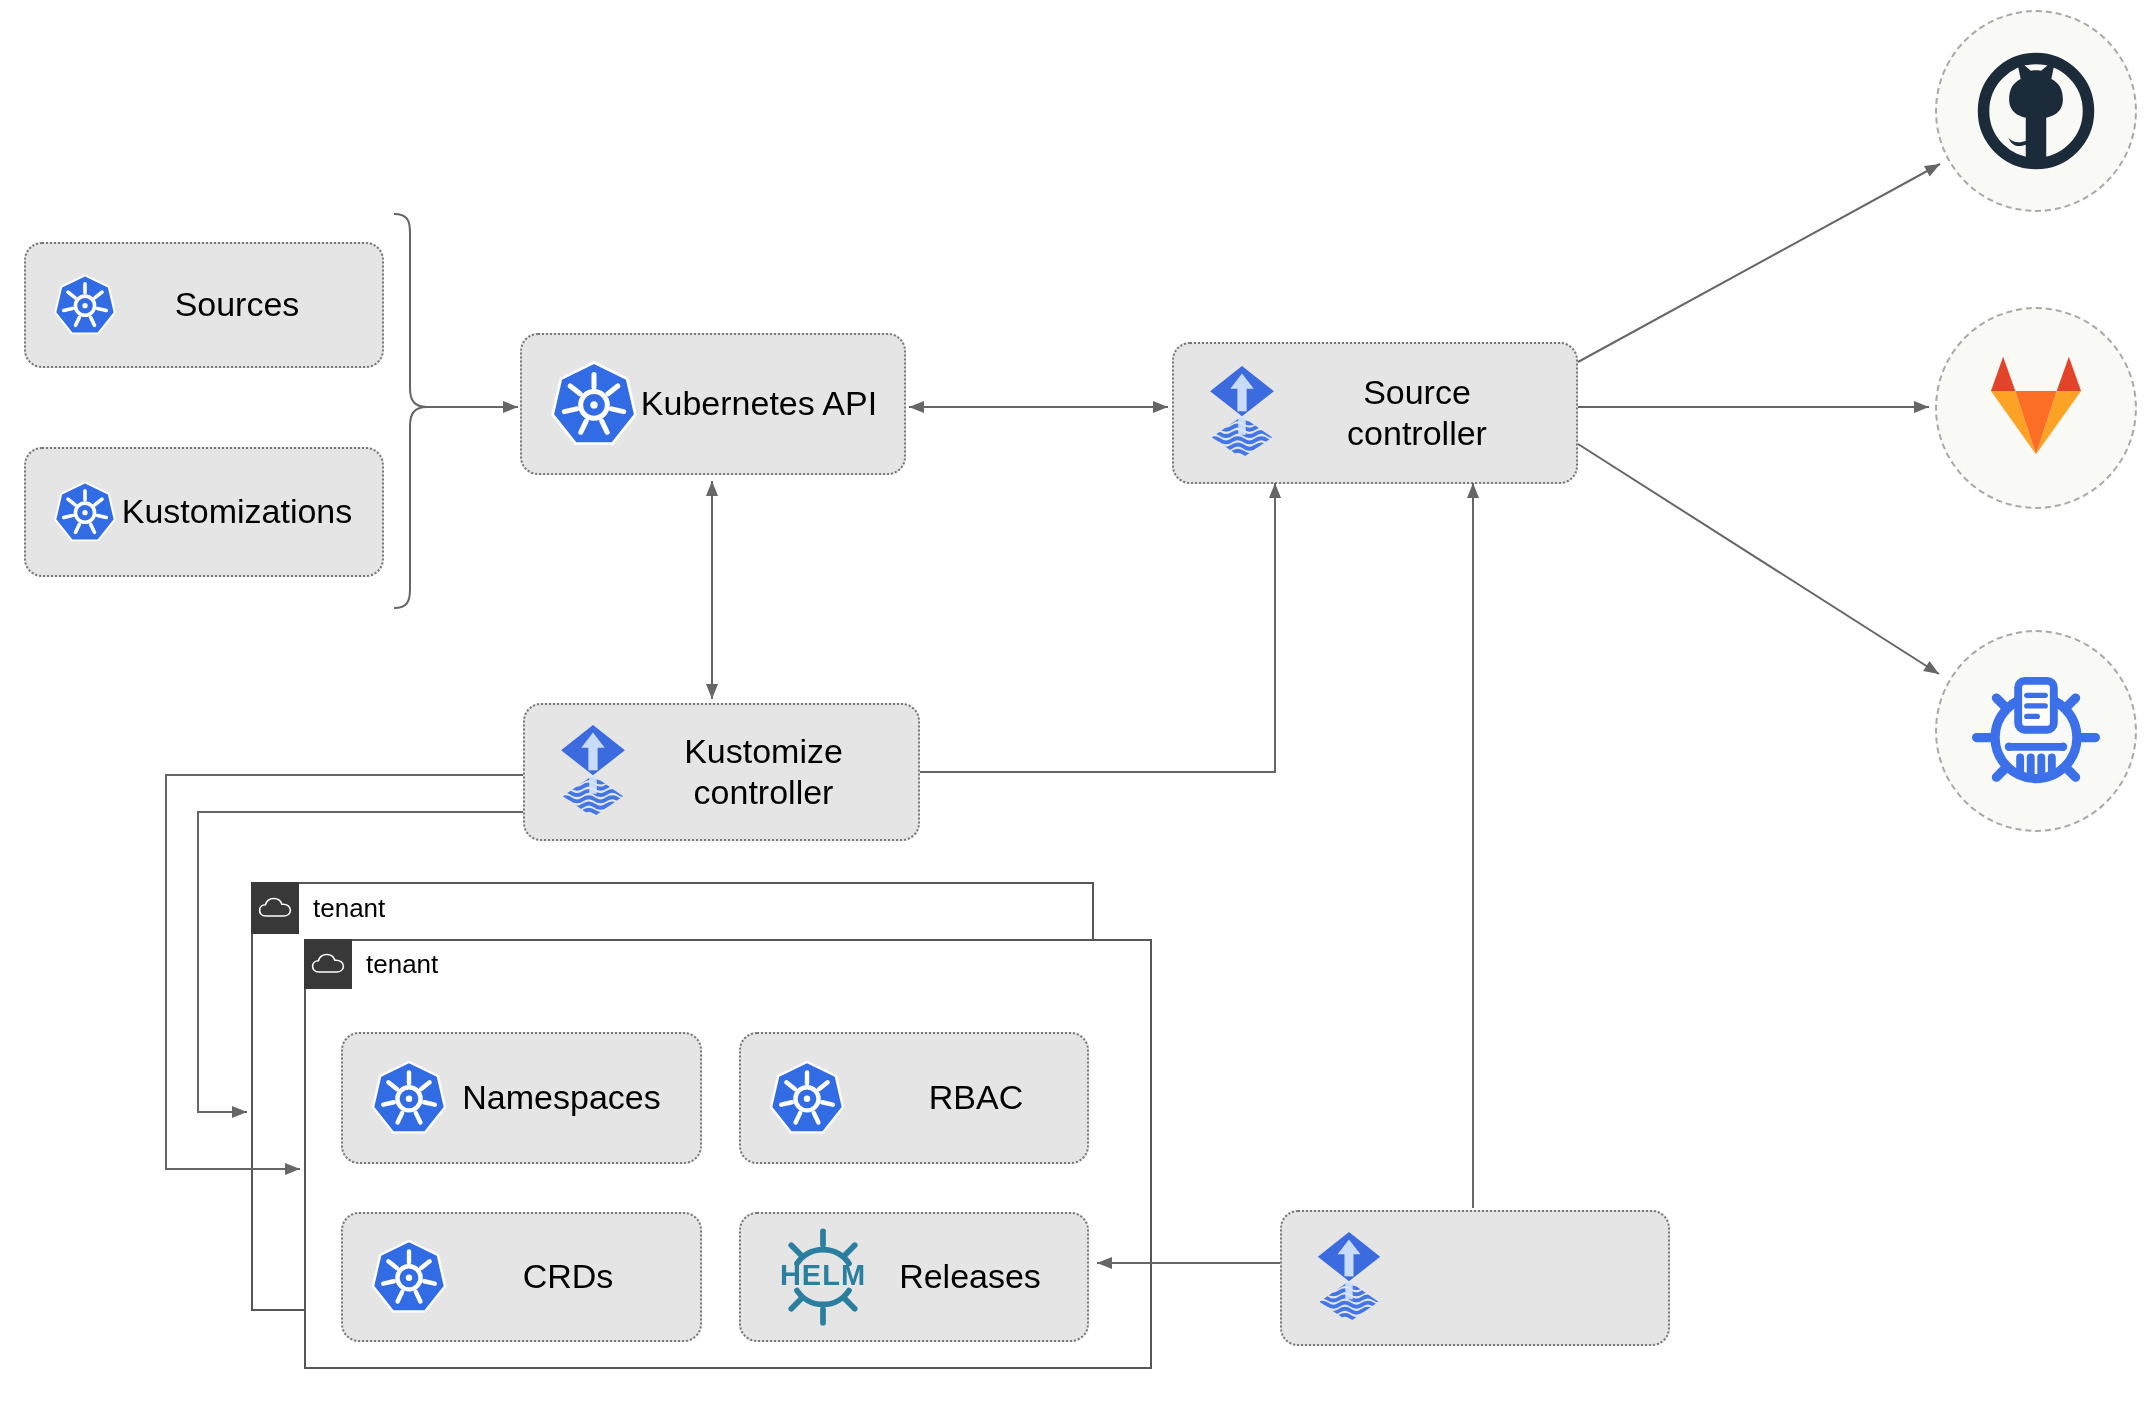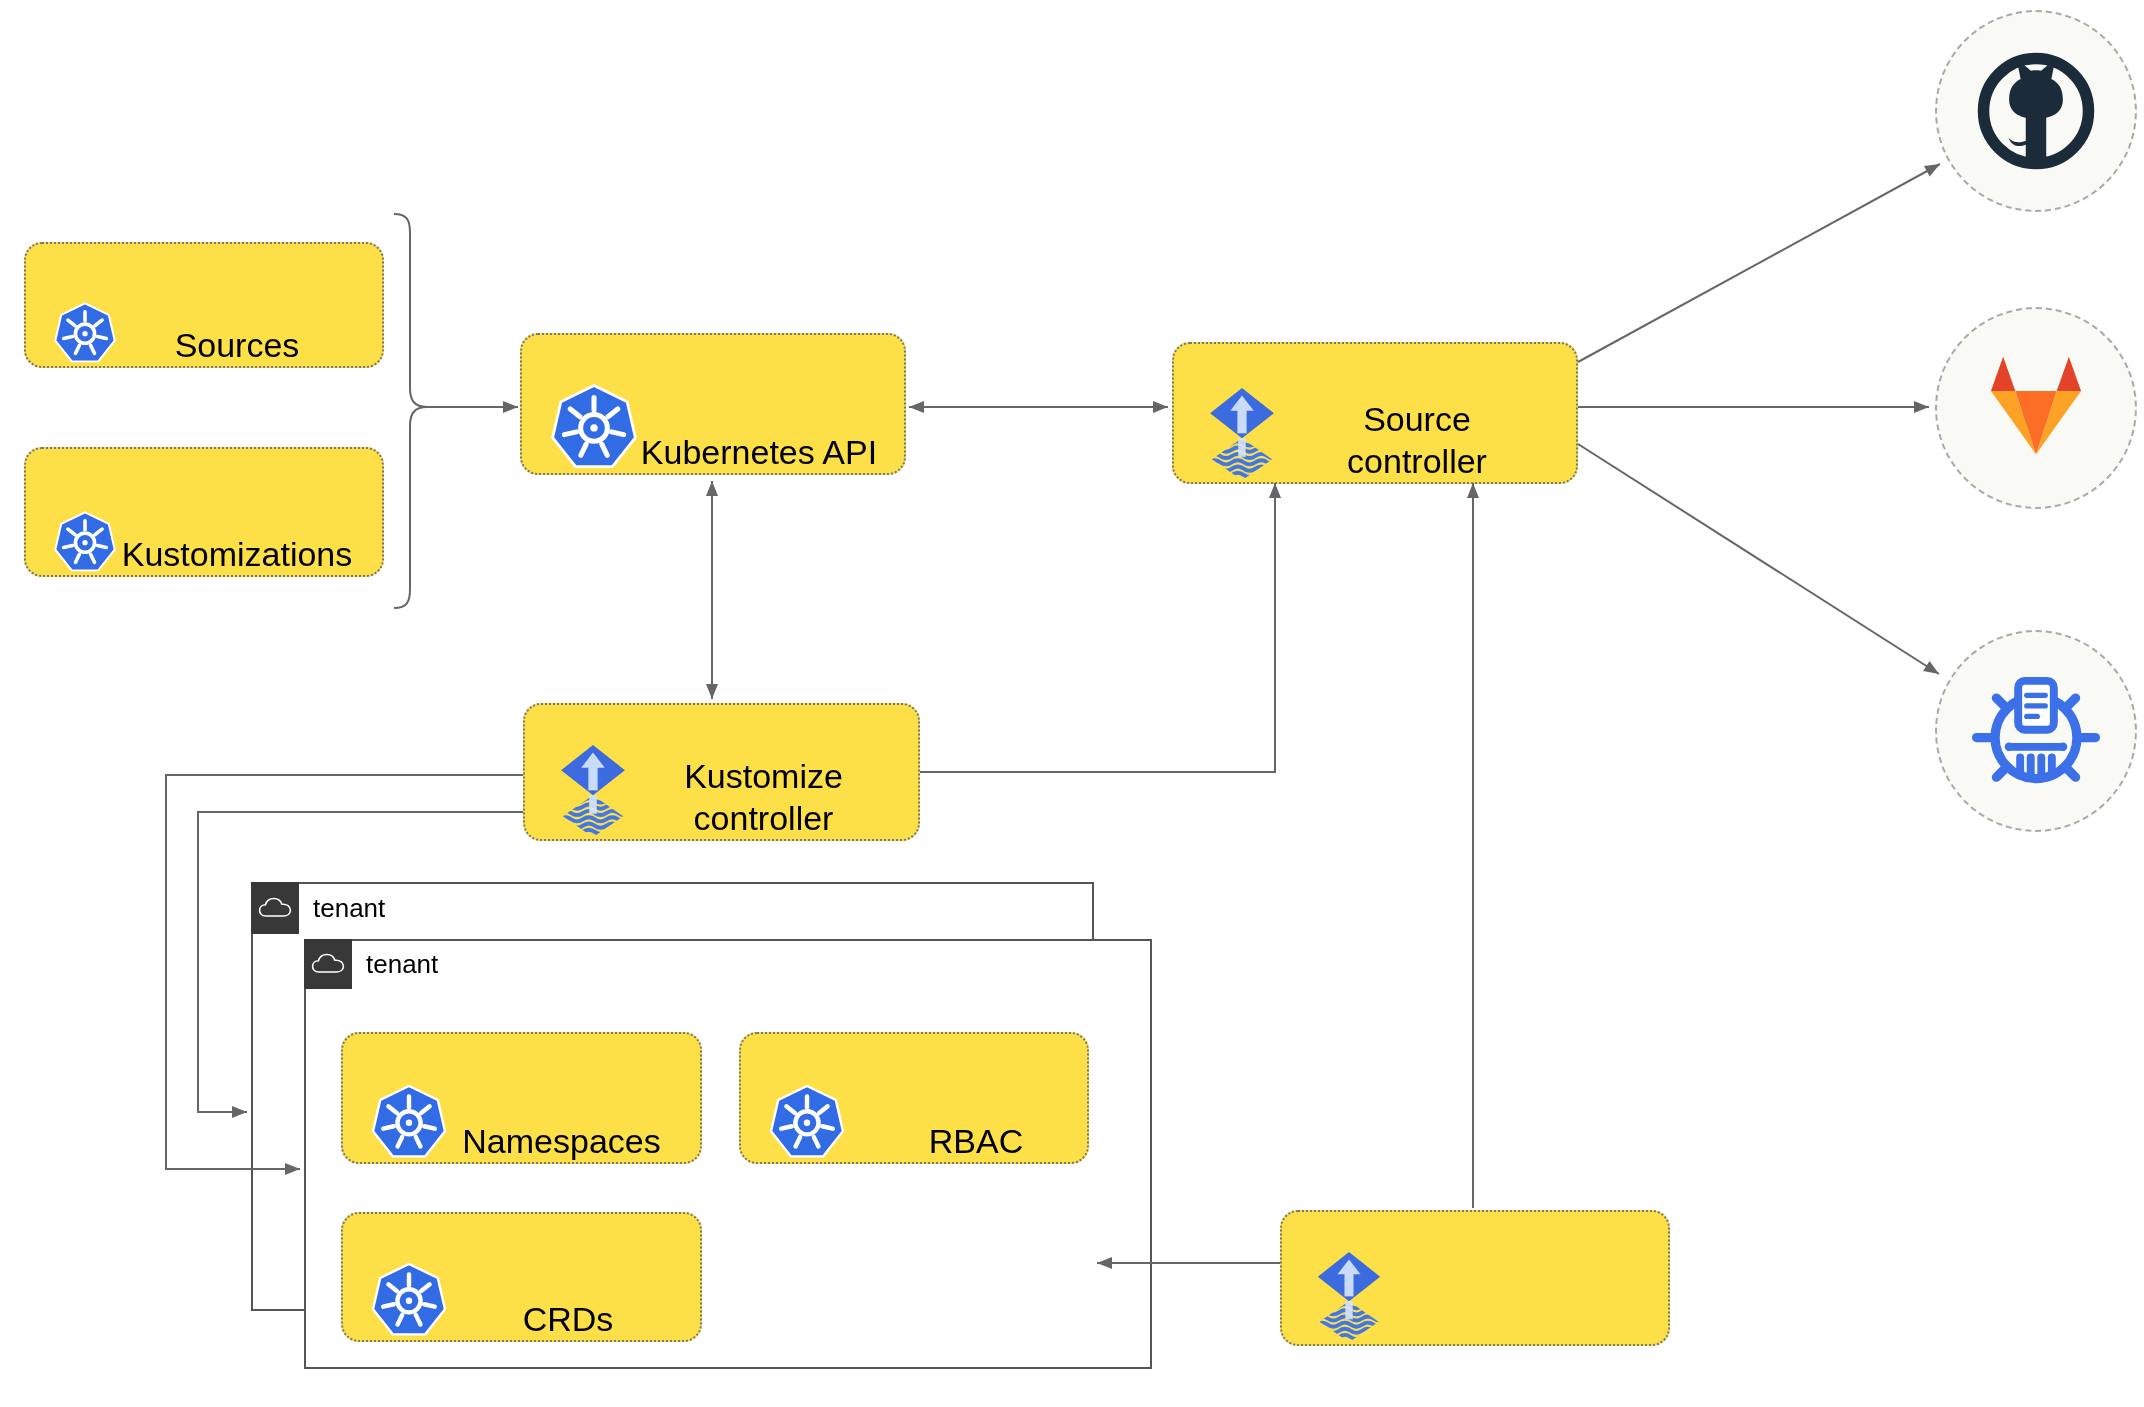--- a/index.html
+++ b/index.html
@@ -6,25 +6,25 @@
   .canvas{
     position:relative;
     width:2144px;height:1407px;
     background:#ffffff;
     font-family:"Liberation Sans", sans-serif;
     overflow:hidden;
   }
   
   .node{
     position:absolute;
-    background:#fde047;
+    background:#e5e5e5;
     border:2px dotted #767676;
     border-radius:18px;
     display:flex;
-    align-items:flex-end;
+    align-items:center;
     box-sizing:border-box;
     padding:0 26px;
   }
   .node .icon{flex:0 0 auto;display:flex;align-items:center;justify-content:center;}
   .node .lbl{
     flex:1 1 auto;
     text-align:center;
     font-size:34px;
     line-height:1.22;
     color:#000;
@@ -260,20 +260,29 @@
 
   <div class="node" style="left:341px;top:1212px;width:361px;height:130px;gap:13px;">
     <span class="icon">
       <svg width="80" height="80">
           <use href="#sym-k8s"></use>
         </svg>
     </span>
     <span class="lbl">CRDs</span>
   </div>
 
+  <div class="node" style="left:739px;top:1212px;width:350px;height:130px;">
+    <span class="icon helm-logo">
+      <svg width="112" height="104" viewBox="0 0 100 100">
+          <use href="#sym-helm-wheel"></use>
+        </svg>
+      <span class="helm-word">HELM</span>
+    </span>
+    <span class="lbl">Releases</span>
+  </div>
 
   <div class="remote" style="left:1935px;top:10px;">
     <svg width="128" height="128">
         <use href="#sym-github"></use>
       </svg>
   </div>
   <div class="remote" style="left:1935px;top:307px;">
     <svg width="122" height="112">
         <use href="#sym-gitlab"></use>
       </svg>

